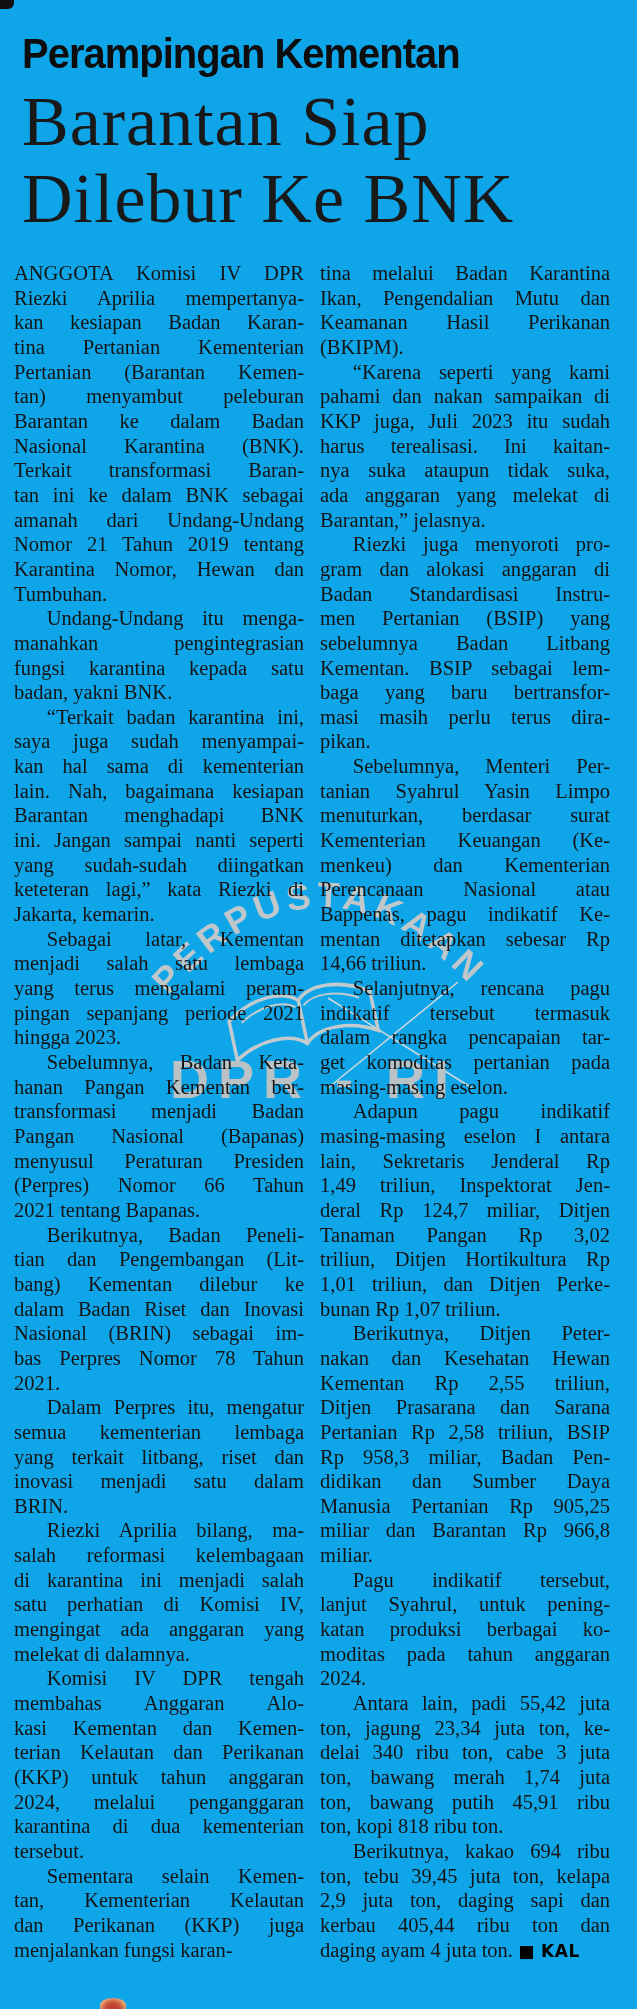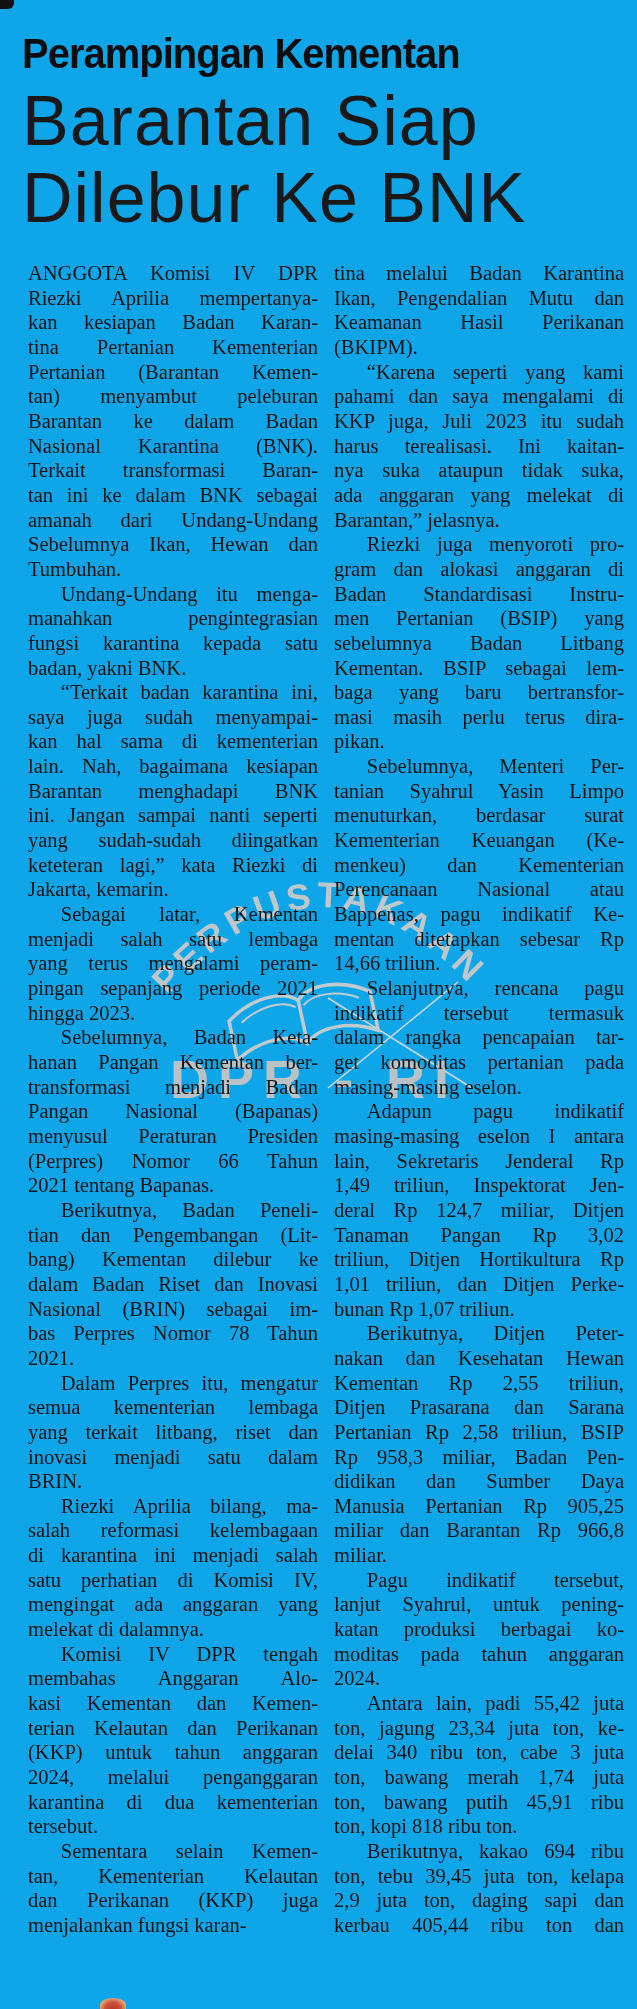--- a/index.html
+++ b/index.html
@@ -26,38 +26,38 @@
   .kicker{
     font-family:"Liberation Sans", sans-serif;
     font-weight:700;
     font-size:42px;line-height:47px;
     letter-spacing:-1px;
     transform:scaleX(0.95);transform-origin:left center;
     color:#0d0d0d;
     white-space:nowrap;
   }
   .headline{
-    font-family:Liberation Sans, sans-serif;
+    font-family:Liberation Serif, serif;
     font-weight:300;
     font-size:70px;line-height:77px;
     letter-spacing:1px;
     color:#191919;
     margin-top:6px;
     white-space:nowrap;
   }
   
   .watermark{
     position:absolute;left:130px;top:880px;width:390px;height:270px;
     z-index:0;pointer-events:none;opacity:0.95;
   }
   
   .columns{
     position:relative;z-index:1;
     display:flex;gap:16px;
-    padding:24px 20px 0 28px;
+    padding:24px 20px 0 14px;
   }
   .col{flex:0 0 290px;width:290px;}
   .para{margin:0;}
   .para.indent .line:first-child{text-indent:1.6em;}
   .line{
     font-size:20.5px;line-height:24.65px;
     text-align:justify;text-align-last:justify;
     white-space:nowrap;overflow:hidden;
   }
   .line.last{text-align-last:left;}
@@ -109,21 +109,22 @@
           <div class="line">Riezki Aprilia mempertanya-</div>
           <div class="line">kan kesiapan Badan Karan-</div>
           <div class="line">tina Pertanian Kementerian</div>
           <div class="line">Pertanian (Barantan Kemen-</div>
           <div class="line">tan) menyambut peleburan</div>
           <div class="line">Barantan ke dalam Badan</div>
           <div class="line">Nasional Karantina (BNK).</div>
           <div class="line">Terkait transformasi Baran-</div>
           <div class="line">tan ini ke dalam BNK sebagai</div>
           <div class="line">amanah dari Undang-Undang</div>
-          <div class="line">Sebelumnya Ikan, Hewan dan</div>
+          <div class="line">Nomor 21 Tahun 2019 tentang</div>
+          <div class="line">Karantina Nomor, Hewan dan</div>
           <div class="line last">Tumbuhan.</div>
         </div>
         <div class="para indent">
           <div class="line">Undang-Undang itu menga-</div>
           <div class="line">manahkan pengintegrasian</div>
           <div class="line">fungsi karantina kepada satu</div>
           <div class="line last">badan, yakni BNK.</div>
         </div>
         <div class="para indent">
           <div class="line">“Terkait badan karantina ini,</div>
@@ -195,21 +196,21 @@
       </div>
     <div class="col" id="col-right">
         <div class="para">
           <div class="line">tina melalui Badan Karantina</div>
           <div class="line">Ikan, Pengendalian Mutu dan</div>
           <div class="line">Keamanan Hasil Perikanan</div>
           <div class="line last">(BKIPM).</div>
         </div>
         <div class="para indent">
           <div class="line">“Karena seperti yang kami</div>
-          <div class="line">pahami dan saya mengalami di</div>
+          <div class="line">pahami dan nakan sampaikan di</div>
           <div class="line">KKP juga, Juli 2023 itu sudah</div>
           <div class="line">harus terealisasi. Ini kaitan-</div>
           <div class="line">nya suka ataupun tidak suka,</div>
           <div class="line">ada anggaran yang melekat di</div>
           <div class="line last">Barantan,” jelasnya.</div>
         </div>
         <div class="para indent">
           <div class="line">Riezki juga menyoroti pro-</div>
           <div class="line">gram dan alokasi anggaran di</div>
           <div class="line">Badan Standardisasi Instru-</div>
@@ -274,19 +275,20 @@
           <div class="line">delai 340 ribu ton, cabe 3 juta</div>
           <div class="line">ton, bawang merah 1,74 juta</div>
           <div class="line">ton, bawang putih 45,91 ribu</div>
           <div class="line last">ton, kopi 818 ribu ton.</div>
         </div>
         <div class="para indent">
           <div class="line">Berikutnya, kakao 694 ribu</div>
           <div class="line">ton, tebu 39,45 juta ton, kelapa</div>
           <div class="line">2,9 juta ton, daging sapi dan</div>
           <div class="line">kerbau 405,44 ribu ton dan</div>
+          <div class="line last">daging ayam 4 juta ton. <span class="byline">■ KAL</span></div>
         </div>
       </div>
   </div>
 
   <div class="red-stamp"></div>
 
 </div>
 
 </body></html>

